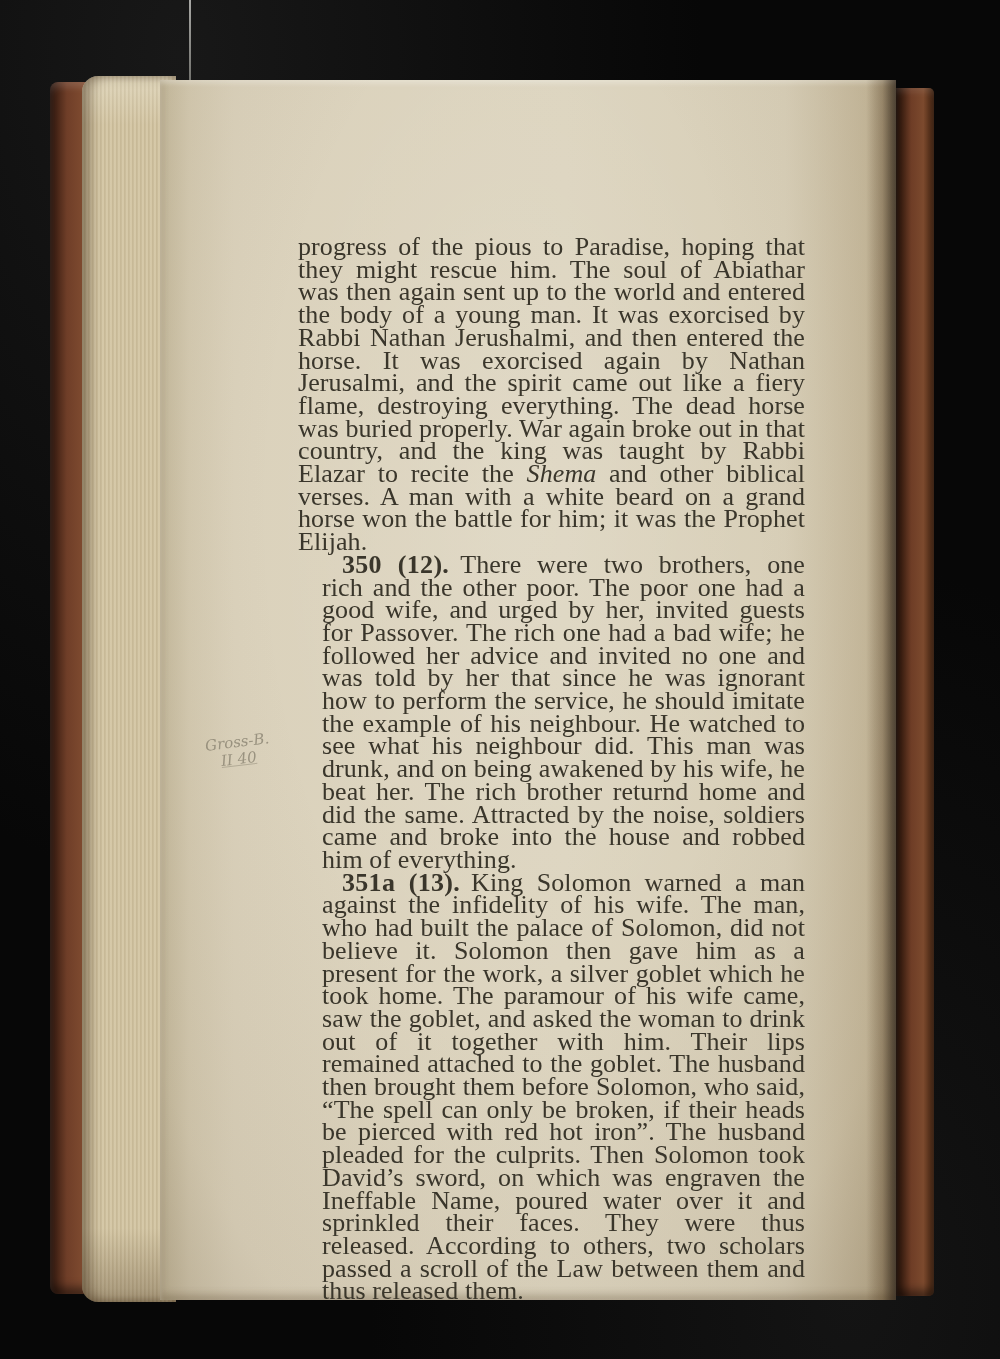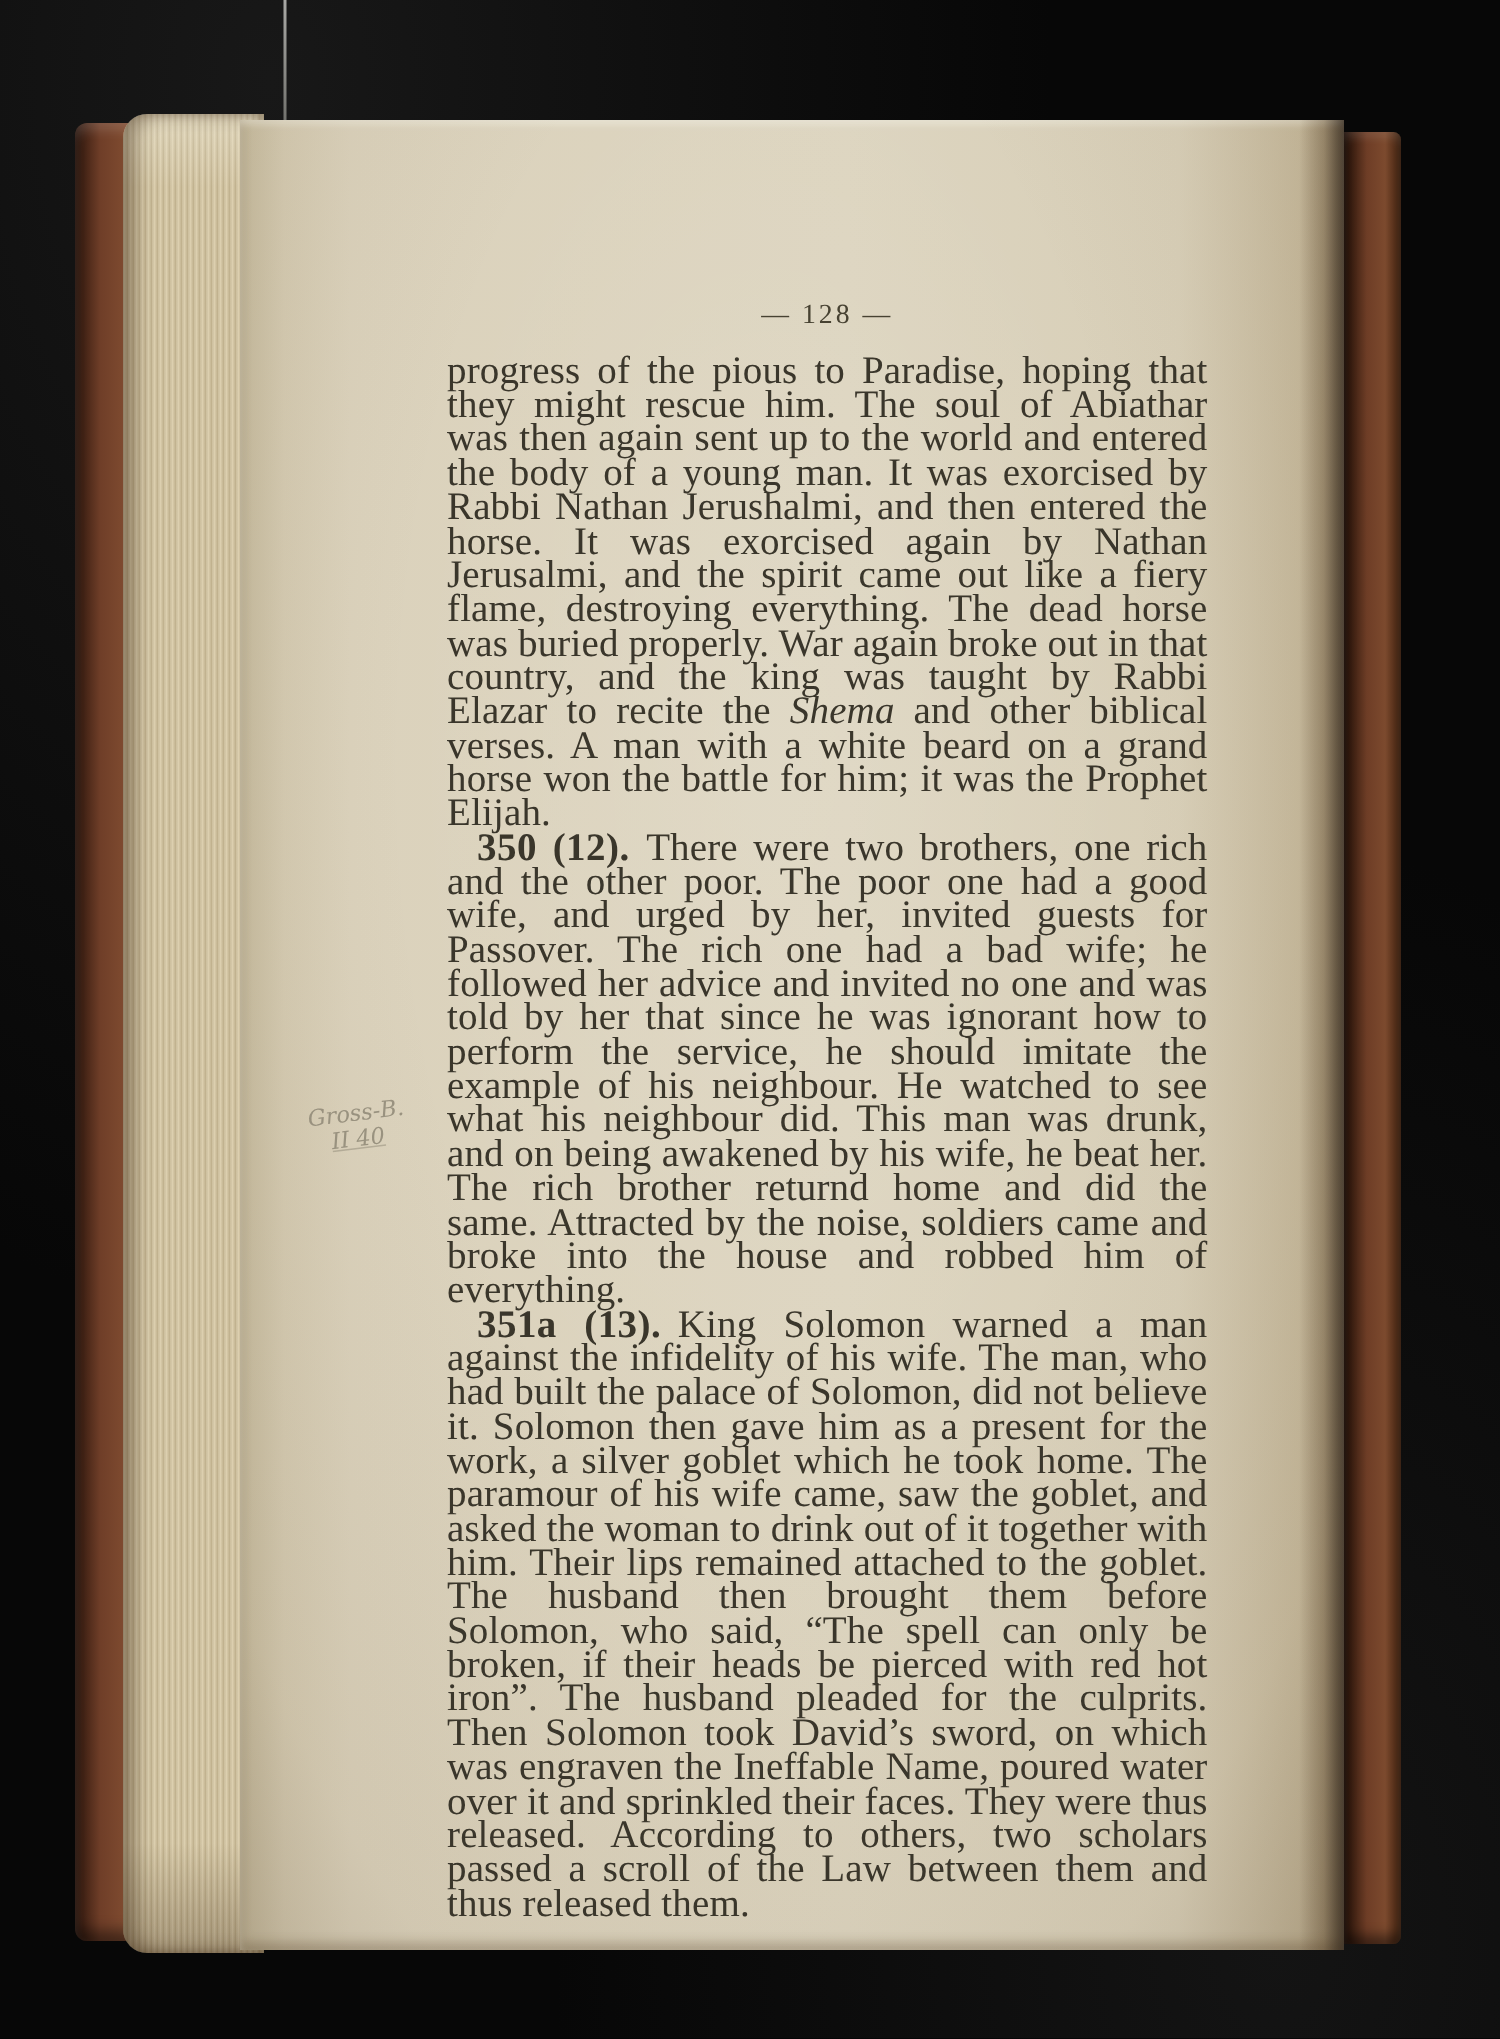--- a/index.html
+++ b/index.html
@@ -60,21 +60,21 @@
   .page-number {
     position:absolute; left:138px; top:120px; width:507px;
     text-align:center; font-size:18.5px; letter-spacing:2px; color:#474232;
   }
   .text-block {
     position:absolute; left:138px; top:156px; width:507px;
     color:#3a362b; font-size:26px; line-height:22.7px;
     text-align:justify; letter-spacing:.1px;
   }
   .text-block p { margin:0; }
-  .text-block p.indent { text-indent:20px; }
+  .text-block p.indent { text-indent:20px;margin-left:24px; }
   .plabel { font-weight:bold; padding-right:11px; letter-spacing:.3px; }
   .ital { font-style:italic; }
 
   .margin-note {
     position:absolute; left:46px; top:654px;
     color:#8f8876; font-size:15px; font-style:italic;
     font-family:"DejaVu Serif", serif;
     transform:rotate(-7deg); line-height:17px; opacity:.85;
   }
   .margin-note .note2 { margin-left:14px; text-decoration:underline; text-decoration-color:rgba(143,136,118,.6); }
@@ -85,21 +85,20 @@
 <div class="scene">
   <div class="thread"></div>
 
   <div class="book">
     <div class="cover-left"></div>
     <div class="page-edges"></div>
 
     <div class="page">
       <div class="page-vignette"></div>
 
-      <div class="page-number">— 128 —</div>
 
       <div class="text-block">
         <p><span>progress of the pious to Paradise, hoping that they might rescue him.  The soul of Abiathar was then again sent up to the world and entered the body of a young man. It was exorcised by Rabbi Nathan Jerushalmi, and then entered the horse. It was exorcised again by Nathan Jerusalmi, and the spirit came out like a fiery flame, destroying everything.  The dead horse was buried properly.  War again broke out in that country, and the king was taught by Rabbi Elazar to recite the </span><span class="ital">Shema</span><span> and other biblical verses. A man with a white beard on a grand horse won the battle for him; it was the Prophet Elijah.</span></p>
         <p class="indent"><b class="plabel">350 (12).</b><span>There were two brothers, one rich and the other poor.  The poor one had a good wife, and urged by her, invited guests for Passover.  The rich one had a bad wife; he followed her advice and invited no one and was told by her that since he was ignorant how to perform the service, he should imitate the example of his neighbour. He watched to see what his neighbour did.  This man was drunk, and on being awakened by his wife, he beat her. The rich brother returnd home and did the same.  Attracted by the noise, soldiers came and broke into the house and robbed him of everything.</span></p>
         <p class="indent"><b class="plabel">351a (13).</b><span>King Solomon warned a man against the infidelity of his wife.  The man, who had built the palace of Solomon, did not believe it.  Solomon then gave him as a present for the work, a silver goblet which he took home.  The paramour of his wife came, saw the goblet, and asked the woman to drink out of it together with him. Their lips remained attached to the goblet.  The husband then brought them before Solomon, who said, “The spell can only be broken, if their heads be pierced with red hot iron”.  The husband pleaded for the culprits.  Then Solomon took David’s sword, on which was engraven the Ineffable Name, poured water over it and sprinkled their faces.  They were thus released.  According to others, two scholars passed a scroll of the Law between them and thus released them.</span></p>
       </div>
 
       <div class="margin-note">
         <div>Gross-B.</div>
         <div class="note2">II 40</div>

